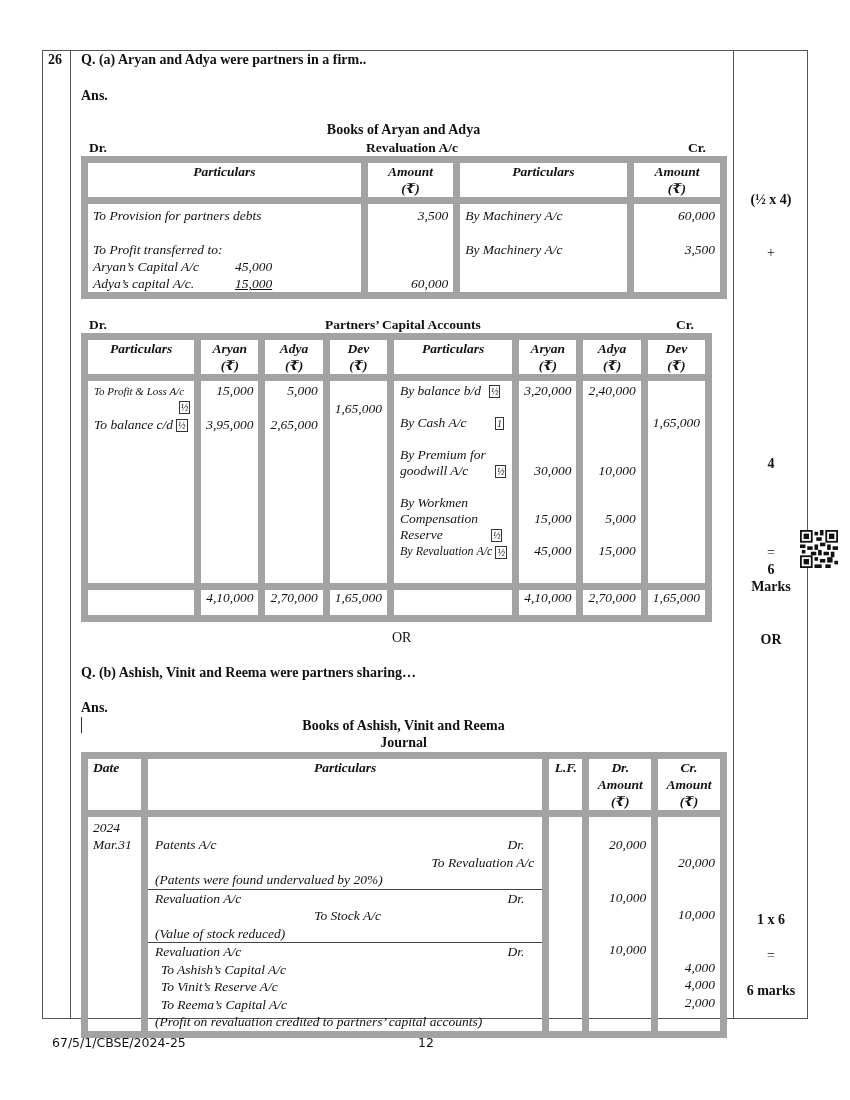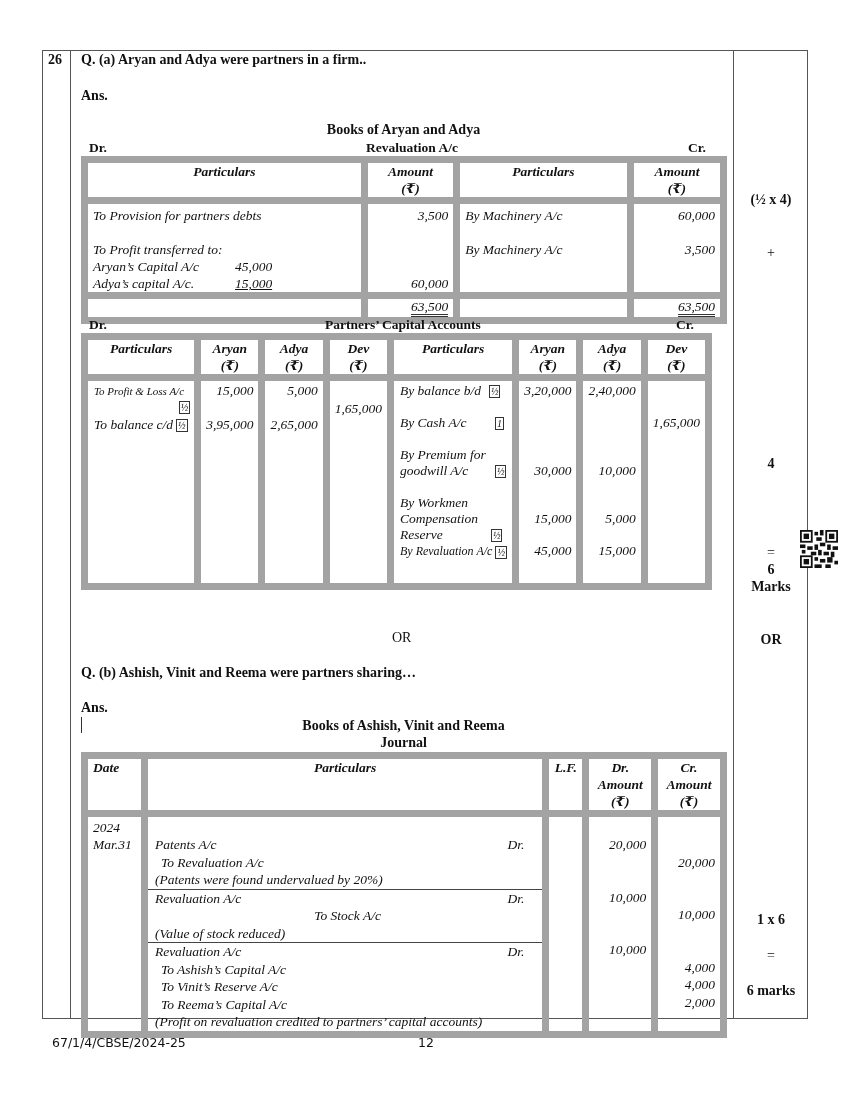--- a/index.html
+++ b/index.html
@@ -80,26 +80,20 @@
     <td style="padding-top:3px;line-height:17px;">
       <div>By Machinery A/c</div>
       <div style="height:17px;"></div>
       <div>By Machinery A/c</div>
     </td>
     <td class="num" style="padding-top:3px;line-height:17px;">
       <div>60,000</div>
       <div style="height:17px;"></div>
       <div>3,500</div>
     </td>
-  </tr>
-  <tr style="height:18px;">
-    <td></td>
-    <td class="num"><span class="du">63,500</span></td>
-    <td></td>
-    <td class="num"><span class="du">63,500</span></td>
   </tr>
 </tbody>
   </table>
 
 <div class="abs bold" style="left:89px;top:317px;">Dr.</div>
 <div class="abs bold" style="left:325px;top:317px;">Partners’ Capital Accounts</div>
 <div class="abs bold" style="left:676px;top:317px;">Cr.</div>
 
 <table style="left:81px;top:333px;width:631px;border:1.5px solid #555;">
   <colgroup>
@@ -163,20 +157,30 @@
       <div style="height:32px;"></div>
       <div style="height:48px;padding-top:16px;box-sizing:border-box;">10,000</div>
       <div style="height:48px;padding-top:16px;box-sizing:border-box;">5,000</div>
       <div>15,000</div>
     </td>
     <td class="num" style="line-height:16px;padding-top:2px;">
       <div style="height:32px;"></div>
       <div style="height:32px;">1,65,000</div>
     </td>
   </tr>
+  <tr style="height:32px;border-top:2px solid #555;">
+    <td></td>
+    <td class="num">4,10,000</td>
+    <td class="num">2,70,000</td>
+    <td class="num">1,65,000</td>
+    <td></td>
+    <td class="num">4,10,000</td>
+    <td class="num">2,70,000</td>
+    <td class="num">1,65,000</td>
+  </tr>
 </tbody>
   </table>
 
 <div class="abs" style="left:392px;top:630px;font-size:14px;">OR</div>
 
 <div class="abs bold" style="left:81px;top:665px;font-size:14px;">Q. (b) Ashish, Vinit and Reema were partners sharing…</div>
 <div class="abs bold" style="left:81px;top:700px;font-size:14px;">Ans.</div>
 <div class="abs" style="left:81px;top:717px;height:16px;border-left:1px solid #333;"></div>
 <div class="abs center-title" style="left:81px;top:718px;width:645px;">Books of Ashish, Vinit and Reema</div>
 <div class="abs center-title" style="left:81px;top:735px;width:645px;">Journal</div>
@@ -201,21 +205,21 @@
     <td style="padding:2px 5px;line-height:17px;height:210px;">
       <div>2024</div>
       <div>Mar.31</div>
     </td>
     <td style="padding:19px 0 0 0;line-height:17.5px;">
       <div style="padding:0 8px 0 7px;border-bottom:1px solid #444;">
         <div style="display:flex;justify-content:space-between;text-align:right;">
               <span>Patents A/c</span>
               <span style="margin-right:10px;">Dr.</span>
             </div>
-        <div style="padding-left:6px;">To Revaluation A/c</div>
+        <div style="padding-left:6px;text-align:right;">To Revaluation A/c</div>
         <div>(Patents were found undervalued by 20%)</div>
       </div>
       <div style="padding:0 8px 0 7px;border-bottom:1px solid #444;">
         <div style="display:flex;justify-content:space-between;">
               <span>Revaluation A/c</span>
               <span style="margin-right:10px;">Dr.</span>
             </div>
         <div style="padding-left:6px;text-align:center;">To Stock A/c</div>
         <div>(Value of stock reduced)</div>
       </div>
@@ -291,14 +295,14 @@
       <rect x="17" y="12" width="2" height="3"></rect>
       <rect x="8" y="15" width="2" height="2"></rect>
     <rect x="11" y="16" width="3" height="2"></rect>
       <rect x="15" y="15" width="3" height="3"></rect>
       <rect x="19" y="17" width="2" height="2"></rect>
     <rect x="8" y="19" width="4" height="2"></rect>
       <rect x="14" y="19" width="3" height="2"></rect>
   </g>
 </svg>
 
-<div class="footer" style="left:52px;">67/1/4/CBSE/2024-25</div>
+<div class="footer" style="left:52px;">67/5/1/CBSE/2024-25</div>
 <div class="footer" style="left:418px;">12</div>
 
 </body></html>

